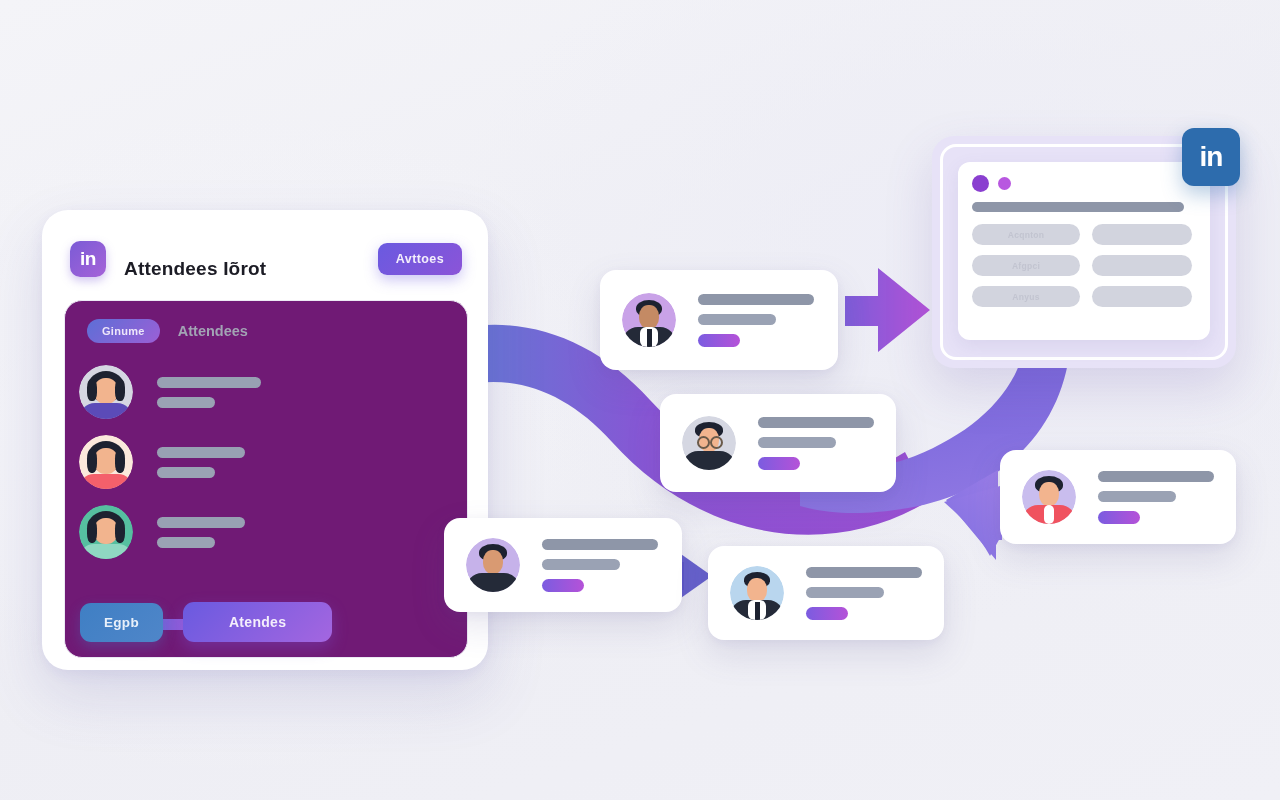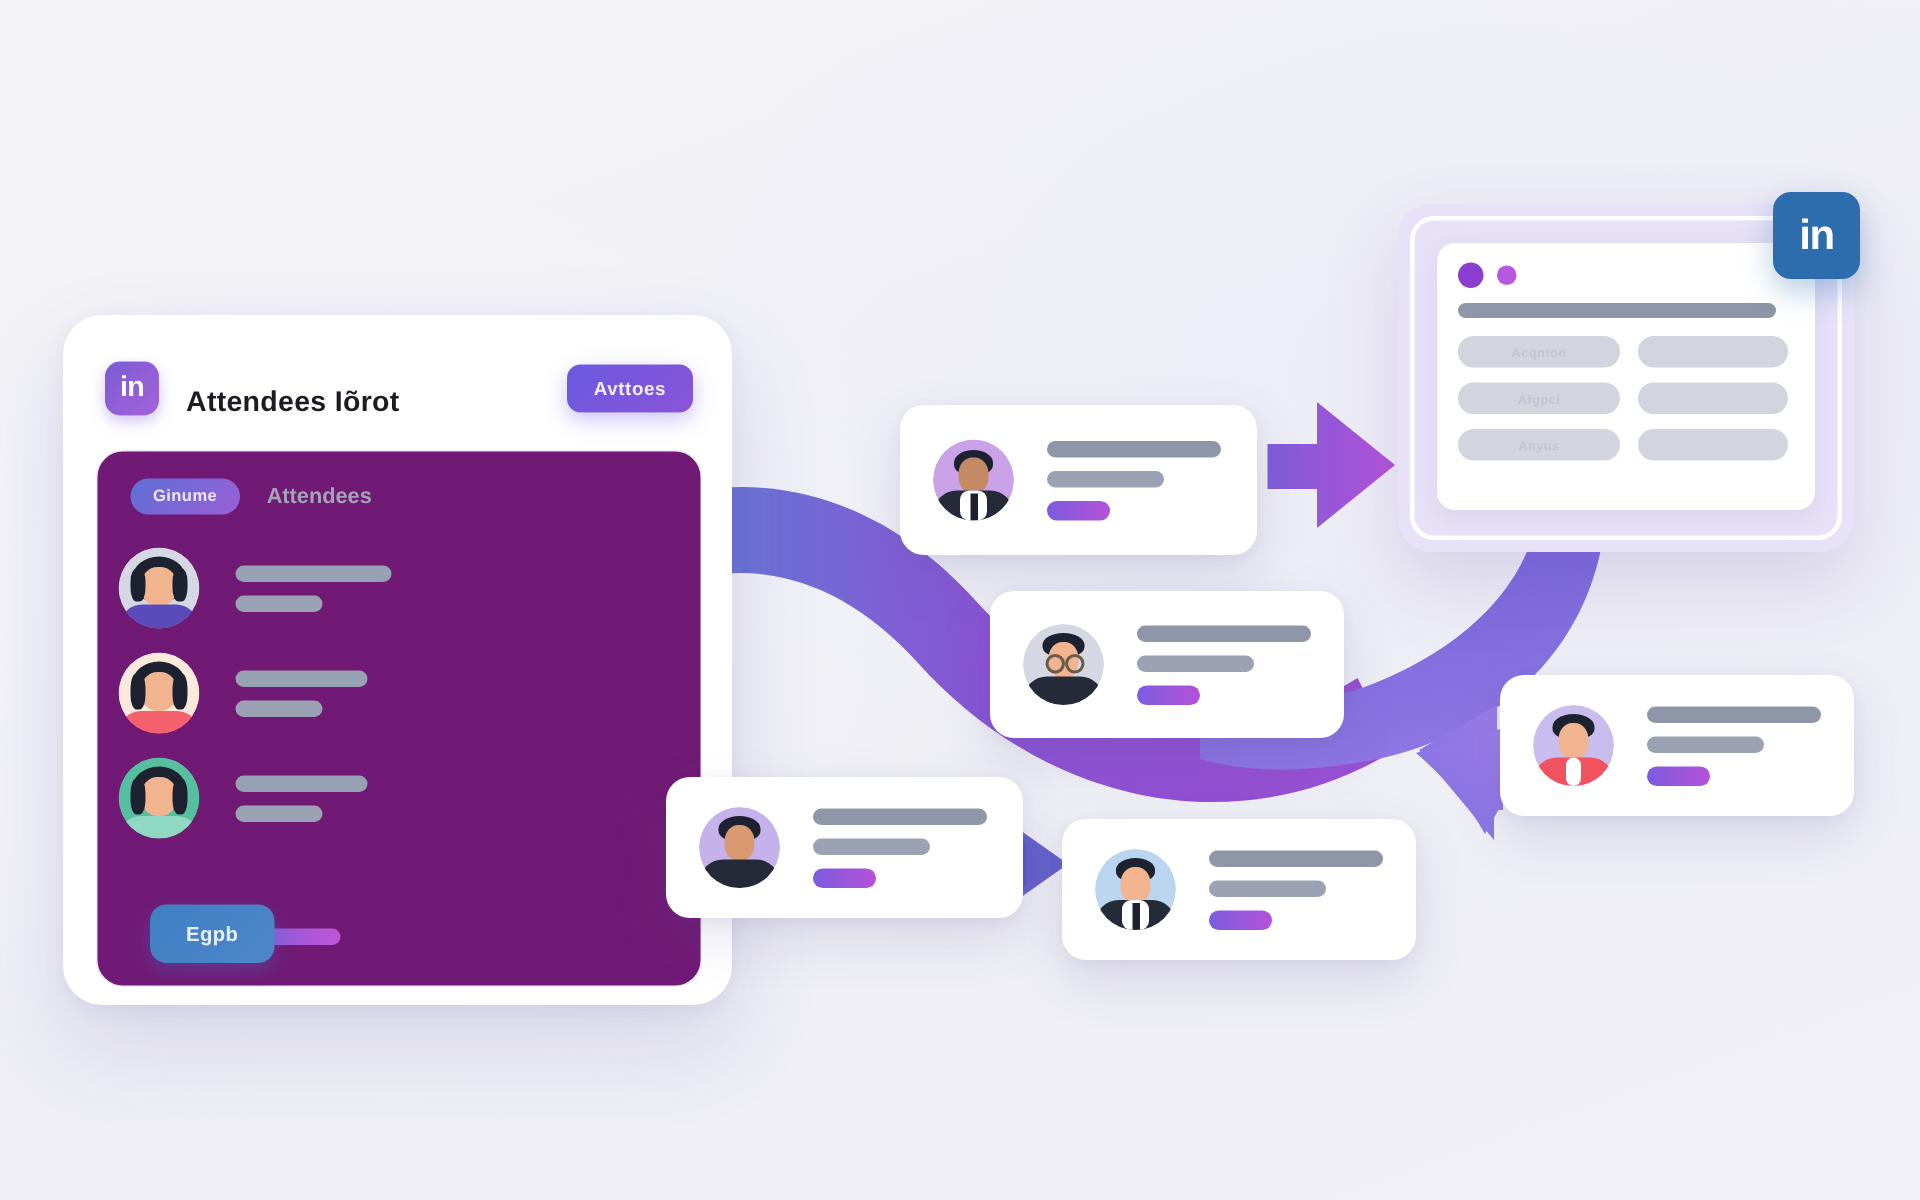--- a/index.html
+++ b/index.html
@@ -73,21 +73,20 @@
     position:absolute;left:38px;top:318px;width:124px;height:11px;border-radius:6px;
     background:linear-gradient(90deg,#4e8fd6 0%,#7b5fd8 48%,#c254d8 100%);
   }
 
   .foot{position:absolute;left:38px;bottom:28px;display:flex;align-items:center;}
   .btn-secondary{
     padding:12px 24px;border-radius:11px;border:0;
     background:linear-gradient(135deg,#3f7fc4 0%,#4f86c9 100%);
     color:#e8f0fa;font-size:13.5px;font-weight:700;letter-spacing:.3px;cursor:pointer;
     box-shadow:0 5px 13px rgba(63,127,196,.3);
-    margin-left:20px;
   }
   .btn-primary{
     margin-left:20px;padding:12px 46px;border-radius:11px;border:0;
     background:linear-gradient(135deg,#6a5ae0 0%,#a466e0 100%);
     color:#f4eefc;font-size:14px;font-weight:700;letter-spacing:.3px;cursor:pointer;
     box-shadow:0 6px 16px rgba(120,90,224,.32);
   }
 
   
   .win-outer{
@@ -271,20 +270,21 @@
           </div>
         </div>
 
       </div>
 
       <div class="progress"></div>
     </div>
 
     <div class="foot">
       <button class="btn-secondary">Egpb</button>
+      <button class="btn-primary">Atendes</button>
     </div>
   </div>
 
   <div class="win-outer">
     <div class="win-ring"></div>
     <div class="win-inner">
       <div class="dots">
         <div class="dot-lg"></div>
         <div class="dot-sm"></div>
       </div>

